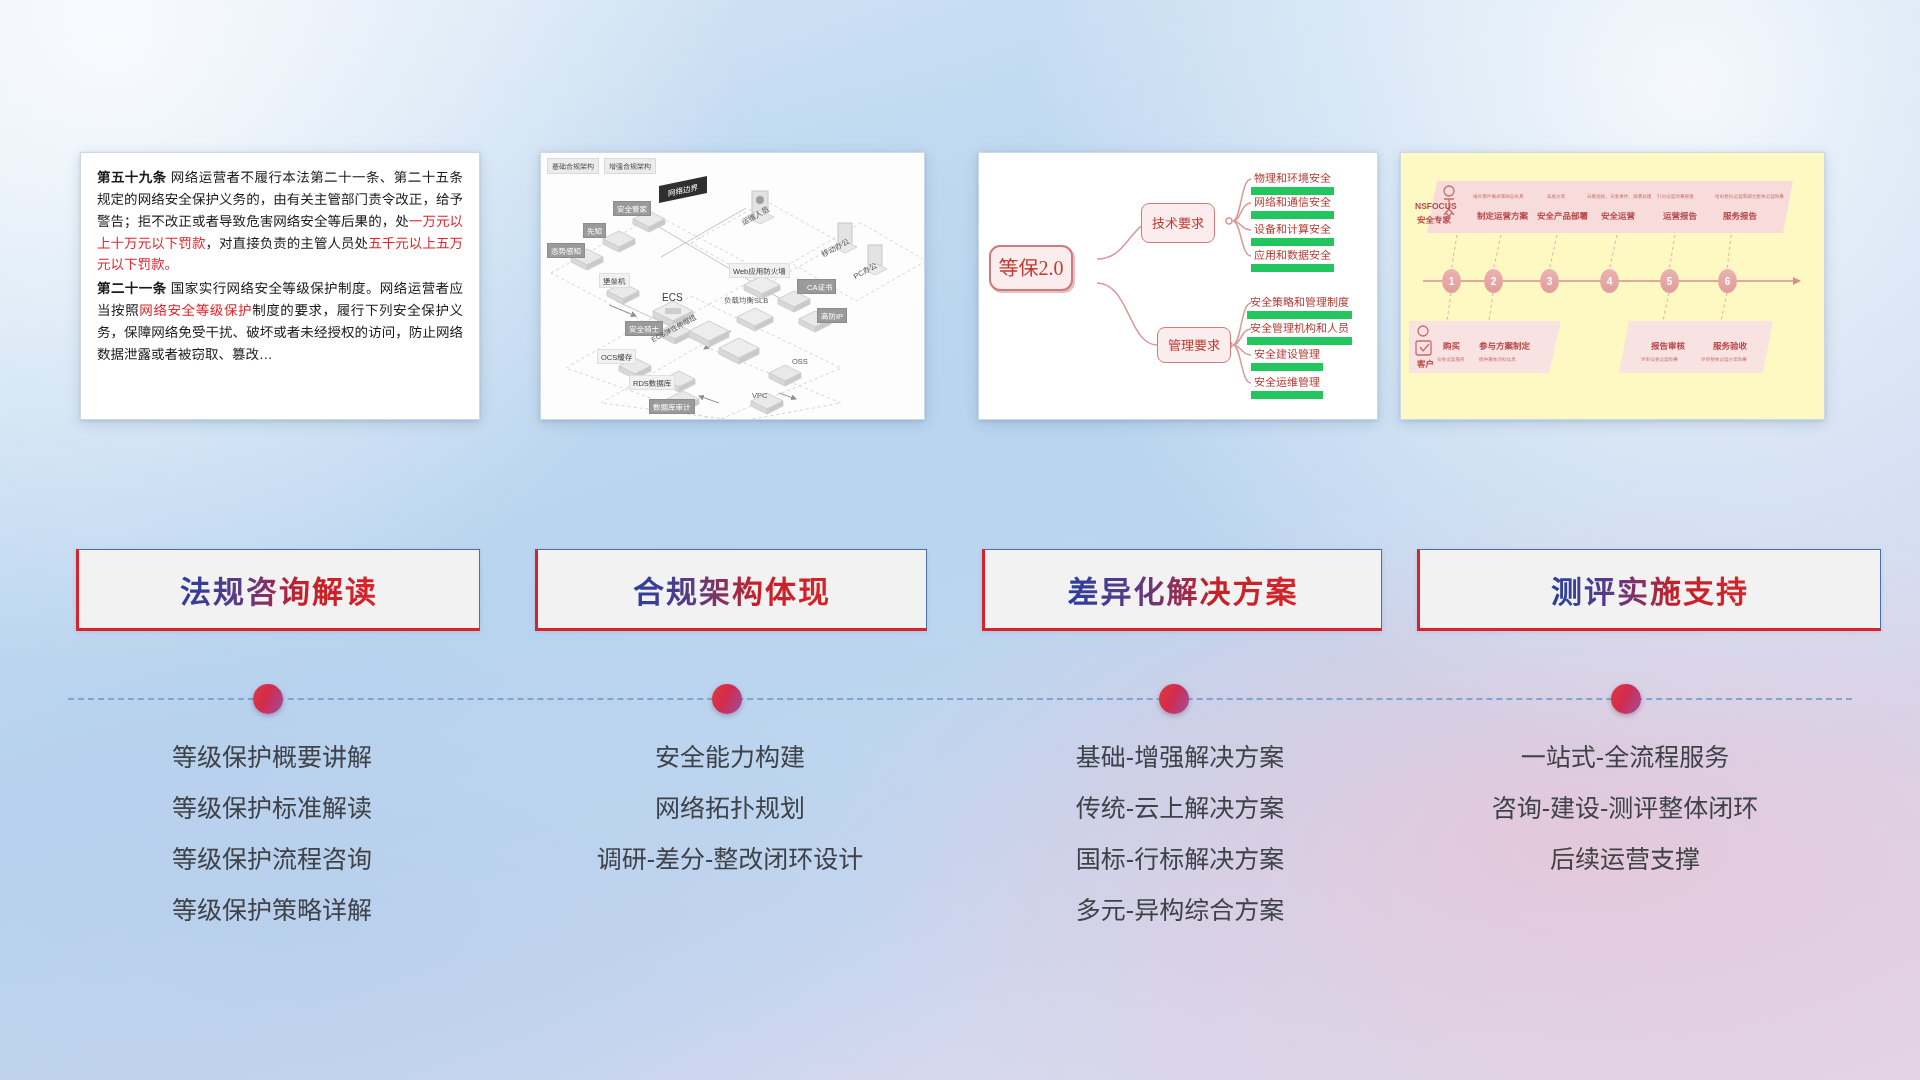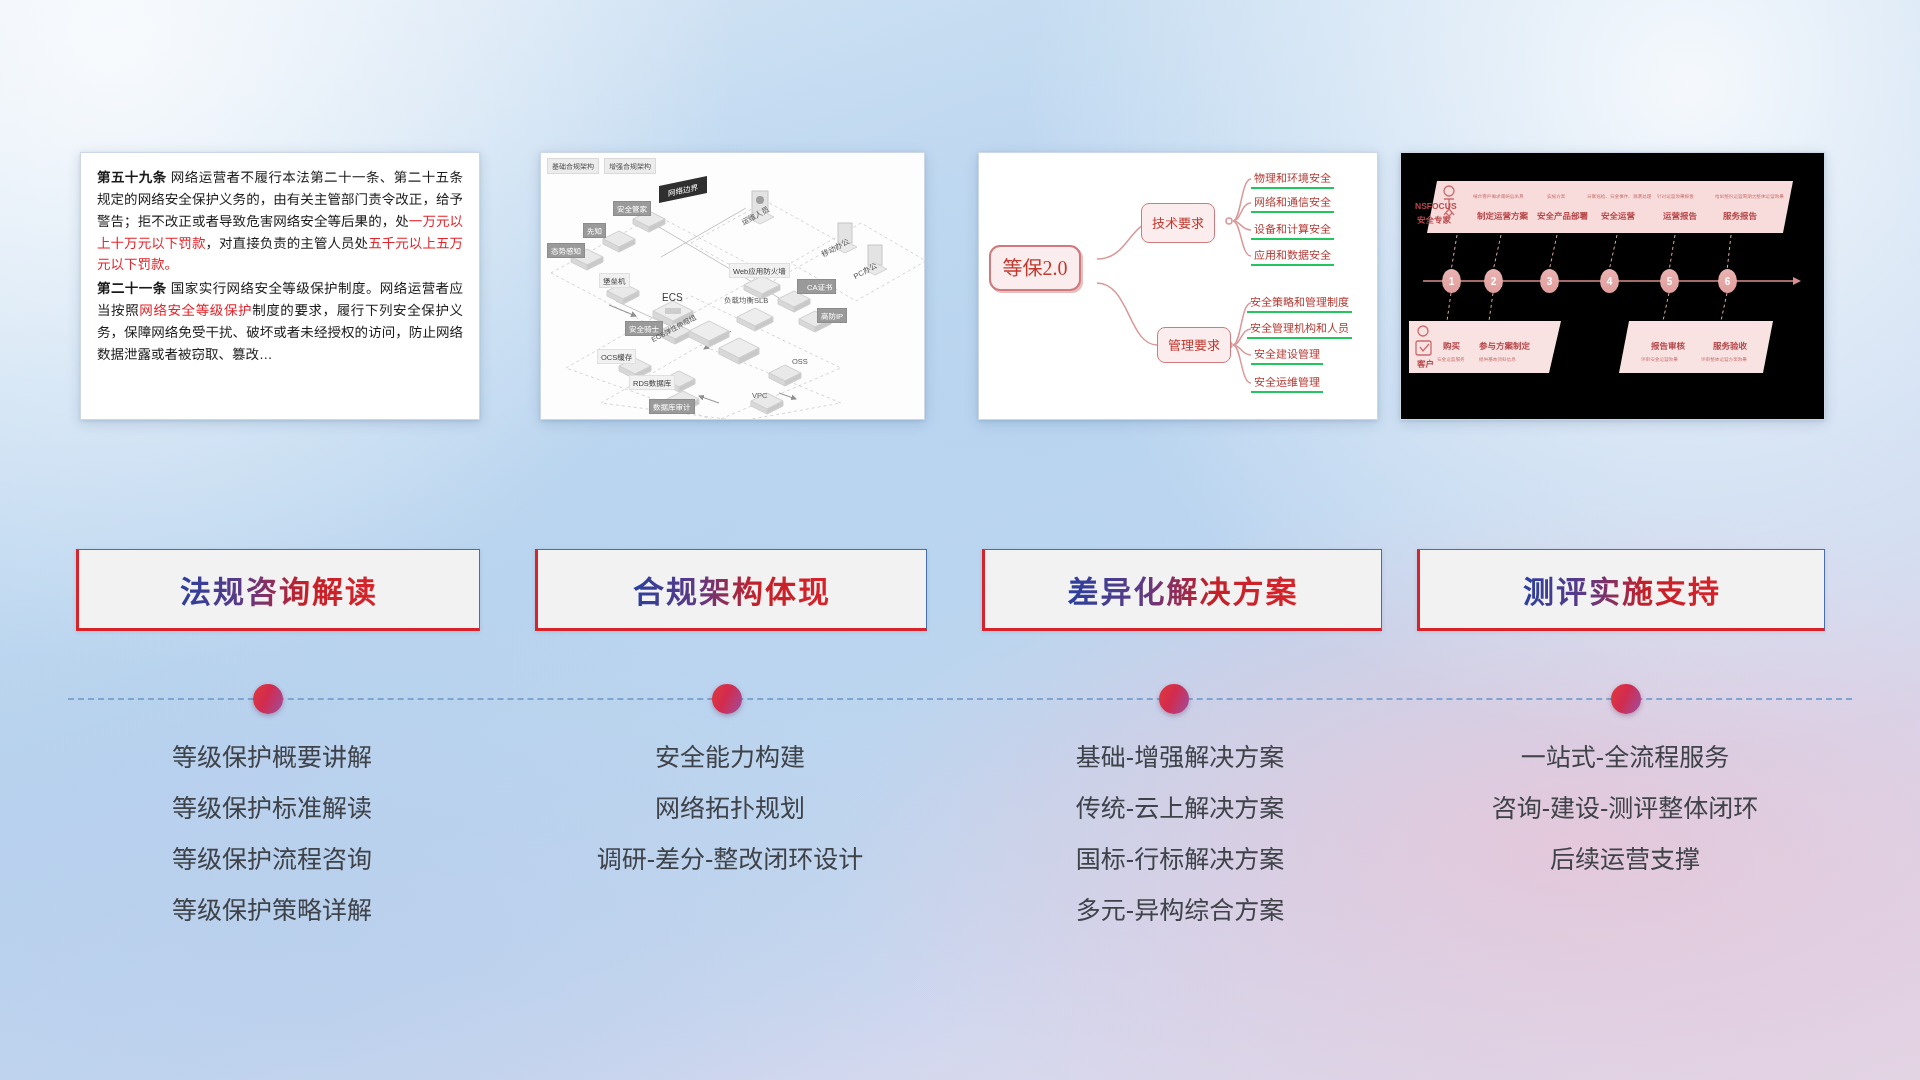--- a/index.html
+++ b/index.html
@@ -54,24 +54,24 @@
 
   
   .mind { position:relative; width:100%; height:100%; background:#fff; }
   .mind svg { position:absolute; inset:0; }
   .mnode { position:absolute; border:1.6px solid #cf7b7d; background:#fbeced; border-radius:8px;
            color:#c0392f; font-size:13px; text-align:center; line-height:1; display:flex;
            align-items:center; justify-content:center; font-family:"Liberation Serif","DejaVu Serif",serif; }
   .mnode.root { font-size:20px; border-width:2.2px; border-radius:11px; box-shadow:2px 2px 0 #e8bfc0; }
   .mleaf { position:absolute; font-size:11px; color:#b43b35; white-space:nowrap;
            font-family:Liberation Sans, sans-serif;
-           border-bottom:2px solid #22c55e; padding:0 3px 2px; }
-
-  
-  .tl { position:relative; width:100%; height:100%; background:#000000; }
+           border-bottom:8px solid #22c55e; padding:0 3px 2px; }
+
+  
+  .tl { position:relative; width:100%; height:100%; background:#fef9c3; }
   .tl svg { position:absolute; inset:0; }
   .tl-txt { position:absolute; color:#b8494b; white-space:nowrap; }
   .tl-main { font-size:8.5px; font-weight:bold; }
   .tl-sub  { font-size:4.6px; color:#c8736f; }
   .tl-num  { position:absolute; width:19px; height:24px; border-radius:50%;
              background:linear-gradient(180deg,#eab3b1,#e09d9c); color:#fff;
              font-size:10px; font-weight:bold; display:flex; align-items:center; justify-content:center; }
 
   
   #heads { position:absolute; left:0; top:0; width:1920px; height:1080px; pointer-events:none; }
@@ -82,21 +82,21 @@
     box-shadow:0 1px 4px rgba(40,70,110,.14);
   }
   .head span {
     font-size:31px; font-weight:bold; letter-spacing:2px;
     background:linear-gradient(90deg,#2a3f9d 0%,#5d3a86 32%,#c42028 62%,#d8232a 100%);
     -webkit-background-clip:text; background-clip:text; color:transparent;
   }
   .head.h1 { left:76px;   width:404px; }
   .head.h2 { left:535px;  width:392px; }
   .head.h3 { left:982px;  width:400px; }
-  .head.h4 { left:1417px; width:408px; }
+  .head.h4 { left:1417px; width:464px; }
 
   
   #axis { position:absolute; left:68px; top:698px; width:1784px; height:0;
           border-top:2px dashed #7fa4cf; }
   .dot { position:absolute; width:30px; height:30px; border-radius:50%;
          background:linear-gradient(115deg,#e03a3c 0%,#d22b4e 45%,#9c4fa0 100%);
          box-shadow:0 2px 5px rgba(100,40,90,.35); }
   .dot.d1 { left:253px; top:684px; }
   .dot.d2 { left:712px; top:684px; }
   .dot.d3 { left:1159px;top:684px; }
@@ -298,21 +298,21 @@
           <path d="M254,68 C262,68 262,50 272,50"></path>
           <path d="M254,68 C262,68 262,77 272,77"></path>
           <path d="M254,68 C262,68 262,103 272,103"></path>
           <path d="M254,192 C262,192 262,150 272,150"></path>
           <path d="M254,192 C262,192 262,176 272,176"></path>
           <path d="M254,192 C262,192 262,202 272,202"></path>
           <path d="M254,192 C262,192 262,230 272,230"></path>
         </g>
       </svg>
 
-      <div class="mnode root" style="left:10px; top:92px; width:92px; height:46px;">等保2.0</div>
+      <div class="mnode root" style="left:10px; top:92px; width:84px; height:46px;">等保2.0</div>
 
       <div class="mnode" style="left:162px; top:50px; width:74px; height:40px;">技术要求</div>
       <div class="mnode" style="left:178px; top:174px; width:74px; height:36px;">管理要求</div>
 
       <div class="mleaf" style="left:272px; top:16px;">物理和环境安全</div>
       <div class="mleaf" style="left:272px; top:40px;">网络和通信安全</div>
       <div class="mleaf" style="left:272px; top:67px;">设备和计算安全</div>
       <div class="mleaf" style="left:272px; top:93px;">应用和数据安全</div>
 
       <div class="mleaf" style="left:268px; top:140px;">安全策略和管理制度</div>

